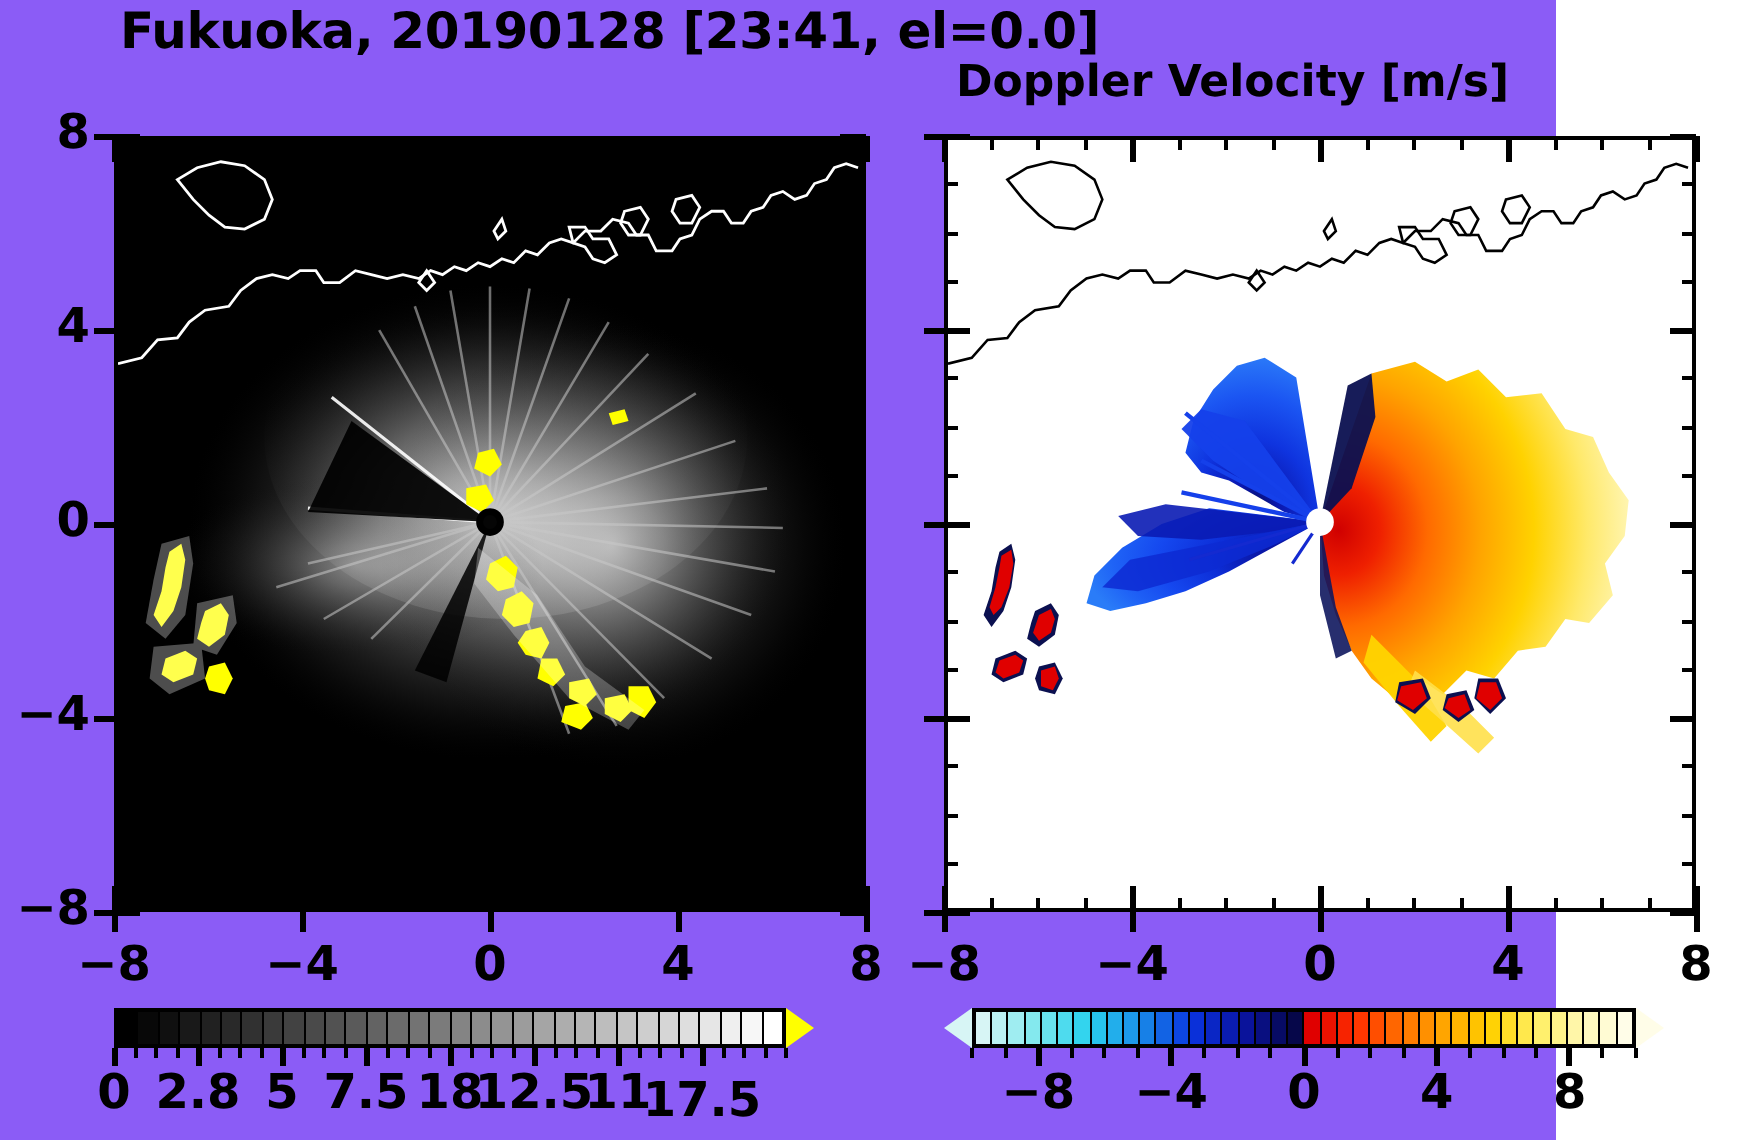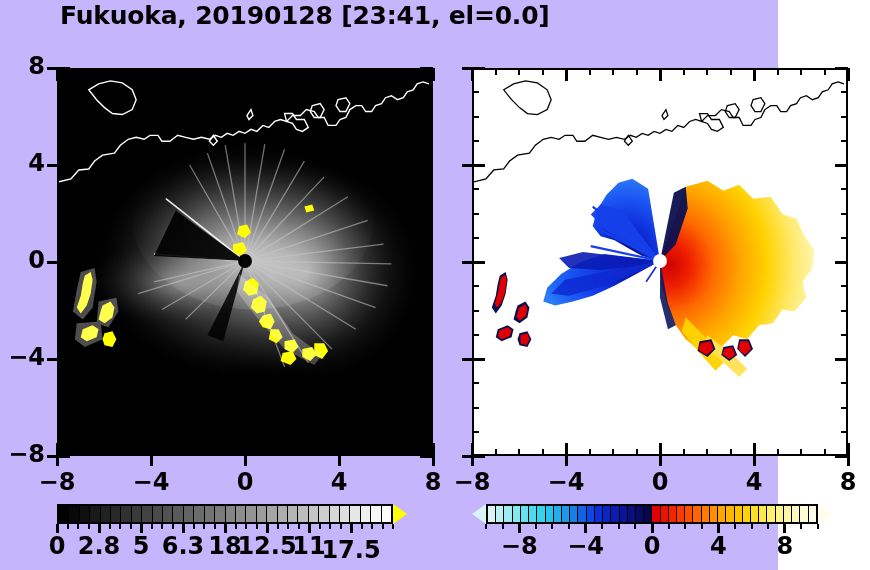--- a/index.html
+++ b/index.html
@@ -1,18 +1,18 @@
 <!DOCTYPE html>
 <html><head>
 <meta charset="utf-8">
 <style>
   html,body{margin:0;padding:0;background:#ffffff;}
   body{width:870px;height:570px;overflow:hidden;
        font-family:"DejaVu Sans","Liberation Sans",sans-serif;}
-  #root{position:relative;width:778px;height:570px;background:#c4b5fd;}
+  #root{position:relative;width:778px;height:570px;background:#8b5cf6;}
 
   .txt{position:absolute;white-space:nowrap;color:#000;font-weight:bold;}
 
   #main-title{left:60px;top:1px;font-size:25px;letter-spacing:-0.2px;}
   #snr-title{left:57px;top:29px;font-size:22px;}
   #dop-title{left:478px;top:29px;font-size:22px;}
 
   .panel{position:absolute;box-sizing:border-box;border:2px solid #000;}
   #snr-panel{left:57px;top:68px;width:376px;height:388px;background:#000;overflow:hidden;}
   #dop-panel{left:472px;top:68px;width:376px;height:388px;background:#fff;overflow:hidden;}
@@ -42,20 +42,21 @@
   .cbtick{position:absolute;top:0;width:2px;background:#000;}
   .cblab{position:absolute;font-size:24px;font-weight:bold;color:#000;
          text-align:center;white-space:nowrap;}
 </style>
 </head>
 <body>
 
 <div id="root">
 
   <div class="txt" id="main-title">Fukuoka, 20190128 [23:41, el=0.0]</div>
+  <div class="txt" id="dop-title">Doppler Velocity [m/s]</div>
 
   <div class="panel" id="snr-panel">
     <svg class="plotsvg" viewBox="0 0 376 388" preserveAspectRatio="none">
       <defs>
         <radialGradient id="snrGlow" cx="50%" cy="50%" r="50%">
           <stop offset="0%" stop-color="#ffffff" stop-opacity="0.95"></stop>
           <stop offset="22%" stop-color="#d8d8d8" stop-opacity="0.80"></stop>
           <stop offset="52%" stop-color="#8a8a8a" stop-opacity="0.52"></stop>
           <stop offset="78%" stop-color="#4a4a4a" stop-opacity="0.26"></stop>
           <stop offset="100%" stop-color="#101010" stop-opacity="0"></stop>
@@ -532,21 +533,21 @@
       <div class="cbtick" style="left: 292.5px; height: 9px; width: 3px;"></div>
       <div class="cbtick" style="left: 303.5px; height: 5px; width: 2px;"></div>
       <div class="cbtick" style="left: 314px; height: 5px; width: 2px;"></div>
       <div class="cbtick" style="left: 324.5px; height: 5px; width: 2px;"></div>
       <div class="cbtick" style="left: 335px; height: 5px; width: 2px;"></div>
     </div>
   <div id="snr-cbar-labels">
       <div class="cblab" style="left: 17px; top: 532px; width: 80px;">0</div>
       <div class="cblab" style="left: 59px; top: 532px; width: 80px;">2.8</div>
       <div class="cblab" style="left: 101px; top: 532px; width: 80px;">5</div>
-      <div class="cblab" style="left: 143px; top: 532px; width: 80px;">6.3</div>
+      <div class="cblab" style="left: 143px; top: 532px; width: 80px;">7.5</div>
       <div class="cblab" style="left: 185px; top: 532px; width: 80px;">18</div>
       <div class="cblab" style="left: 227px; top: 532px; width: 80px;">12.5</div>
       <div class="cblab" style="left: 269px; top: 532px; width: 80px;">11</div>
       <div class="cblab" style="left: 311px; top: 536px; width: 80px;">17.5</div>
     </div>
 
   <div class="cbar-wrap" id="dop-cbar" style="left:472px;top:504px;width:360px;">
     <div class="arrow" id="dop-arrow-lo" style="left:0;border-top:10px solid transparent;
                 border-bottom:10px solid transparent;border-right:14px solid #d7f5f5;"></div>
     <div class="cbar-body" id="dop-cbar-body" style="left:14px;width:332px;">

